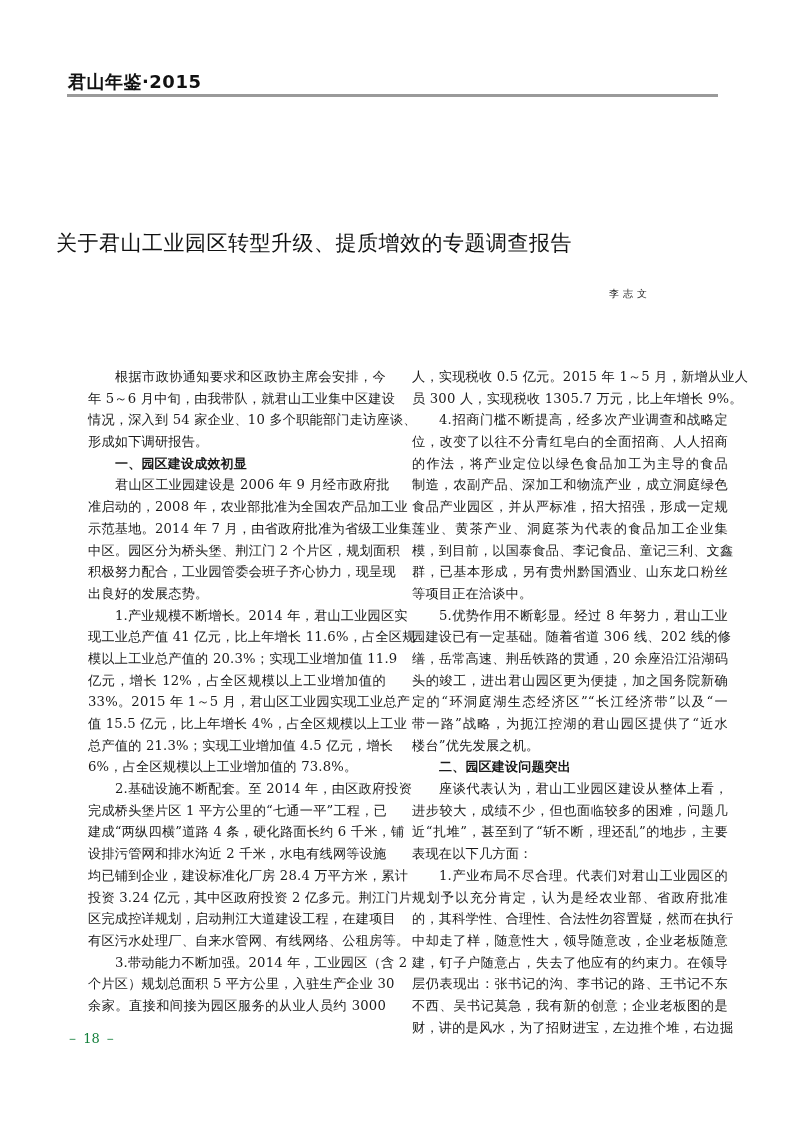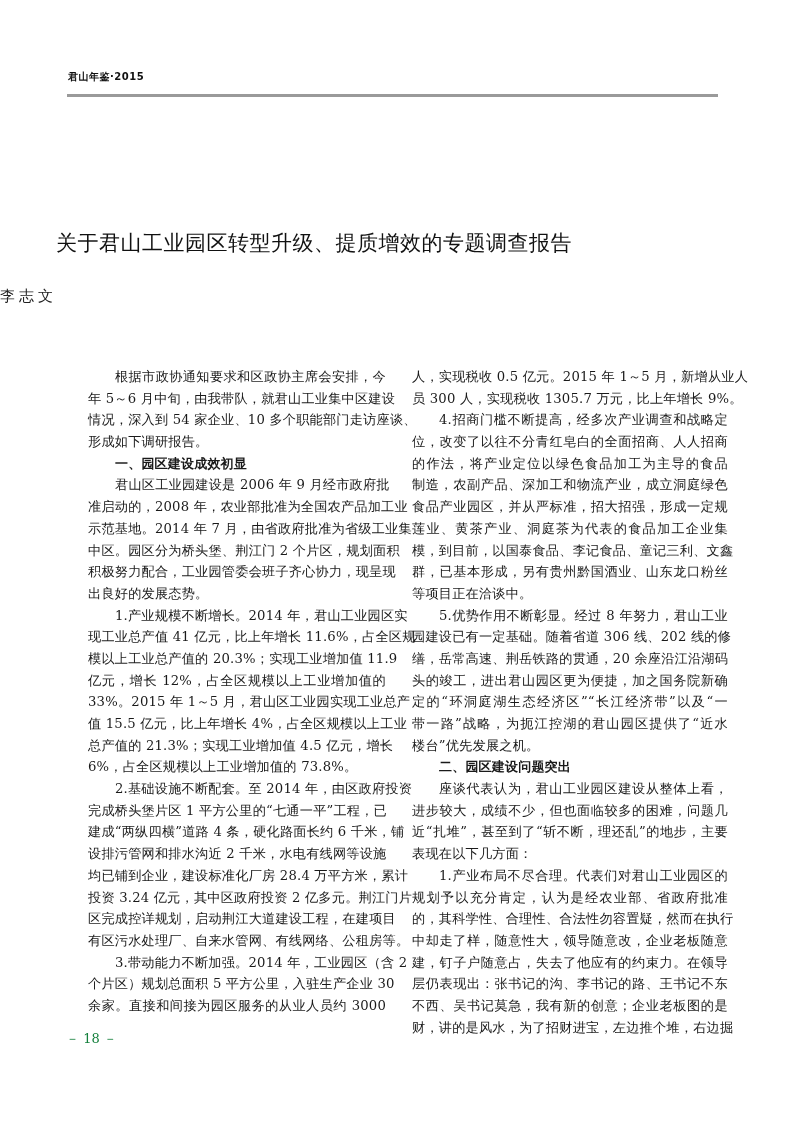--- a/index.html
+++ b/index.html
@@ -1,23 +1,23 @@
 <!DOCTYPE html>
 <html><head>
 <meta charset="utf-8">
 <style>
   html, body { margin: 0; padding: 0; background: #ffffff; }
   body { width: 793px; height: 1122px; position: relative; overflow: hidden;
          font-family: "DejaVu Serif", "Liberation Serif", serif; color: #1a1a1a; }
-  .running-head { position: absolute; left: 68px; top: 70px; font-size: 10px; font-weight: bold;
+  .running-head { position: absolute; left: 68px; top: 70px; font-size: 18px; font-weight: bold;
                   font-family: "DejaVu Sans", "Liberation Sans", sans-serif; color: #111; letter-spacing: 0.5px; }
   .head-rule { position: absolute; left: 67px; top: 94px; width: 651px; height: 3px; background: #9a9a9a; }
   .title { position: absolute; left: 0; width: 628px; top: 229px; text-align: center; font-size: 21px;
            font-family: "DejaVu Sans", "Liberation Sans", sans-serif; font-weight: normal; color: #111; letter-spacing: 0.5px; }
-  .author { position: absolute; left: 0; width: 651px; top: 287px; text-align: left; font-size: 15px; letter-spacing: 4px; color: #222; }
+  .author { position: absolute; left: 0; width: 651px; top: 287px; text-align: right; font-size: 10px; letter-spacing: 4px; color: #222; }
   .col { position: absolute; top: 366px; }
   .col.left { left: 88px; width: 298px; }
   .col.right { left: 412px; width: 316px; }
   .line { height: 21.7px; line-height: 21.7px; font-size: 13.2px; white-space: nowrap; overflow: visible;
           text-align: justify; text-align-last: justify; letter-spacing: 0.2px; }
   .line.last { text-align-last: left; }
   .line.indent { padding-left: 27px; }
   .line.heading { font-family: "DejaVu Sans", "Liberation Sans", sans-serif; font-weight: bold; font-size: 13px;
                   padding-left: 27px; text-align-last: left; }
   .page-number { position: absolute; left: 66px; top: 1030px; font-size: 13px; color: #15803d; }

